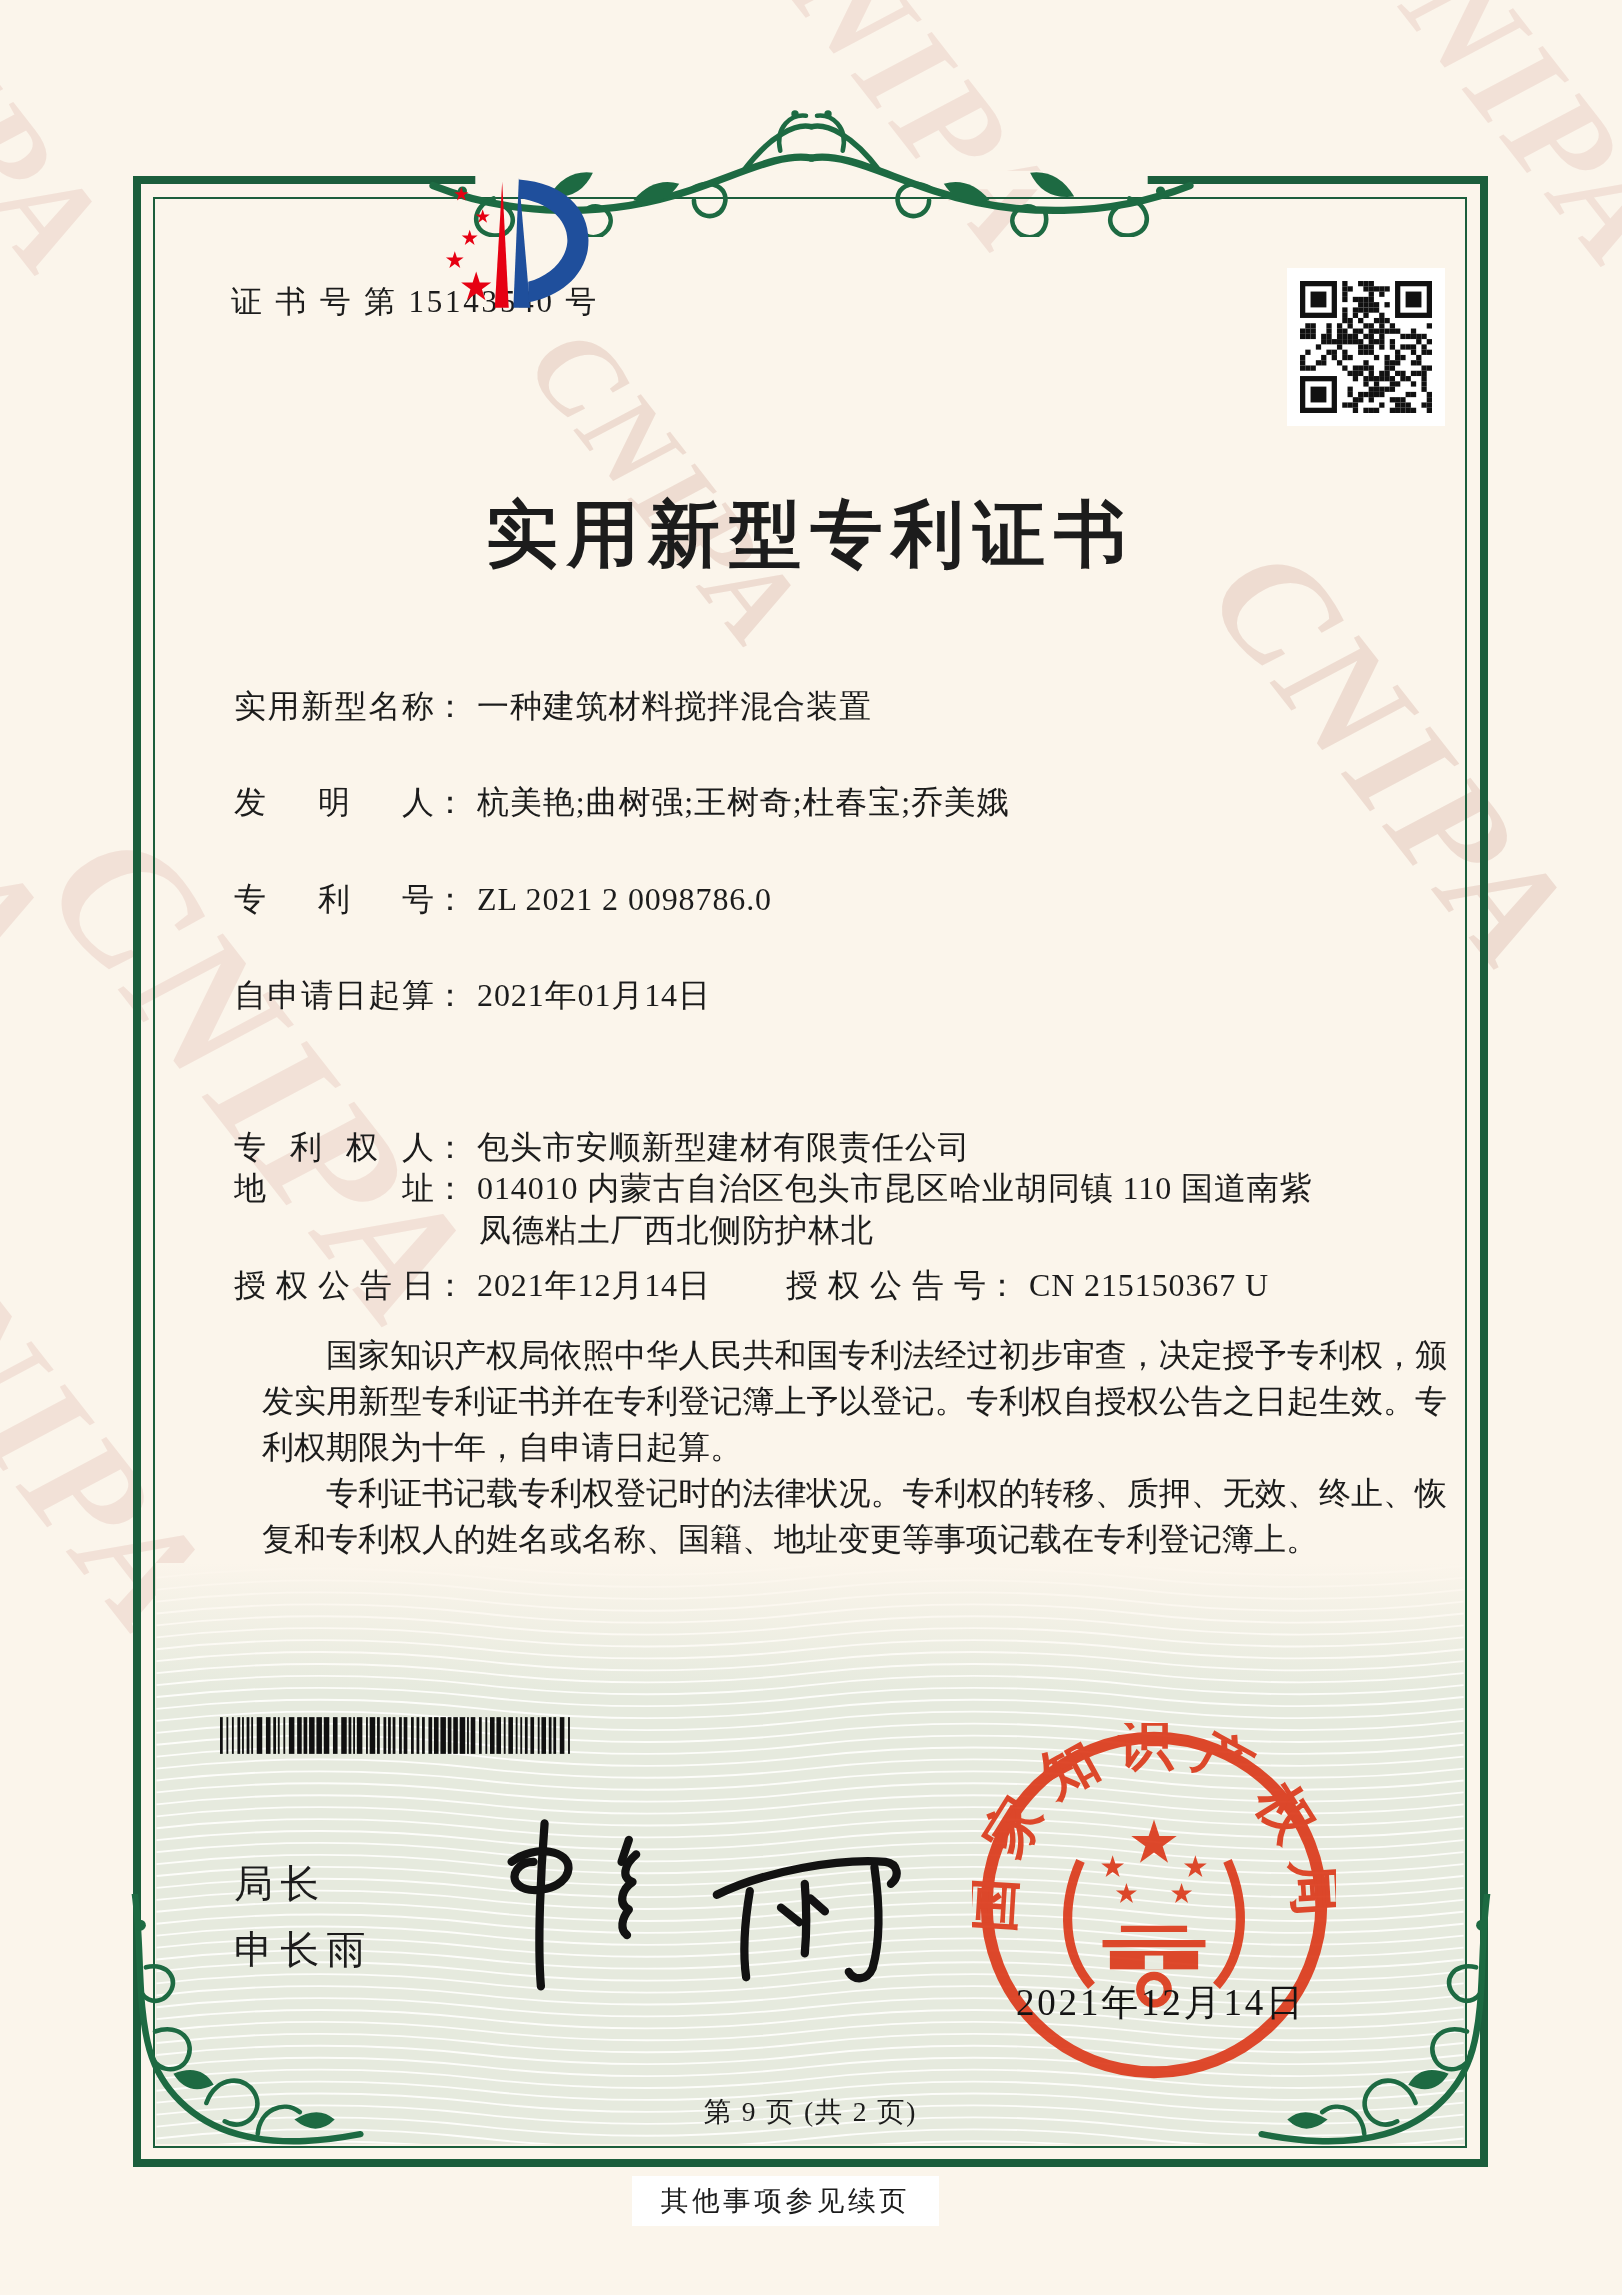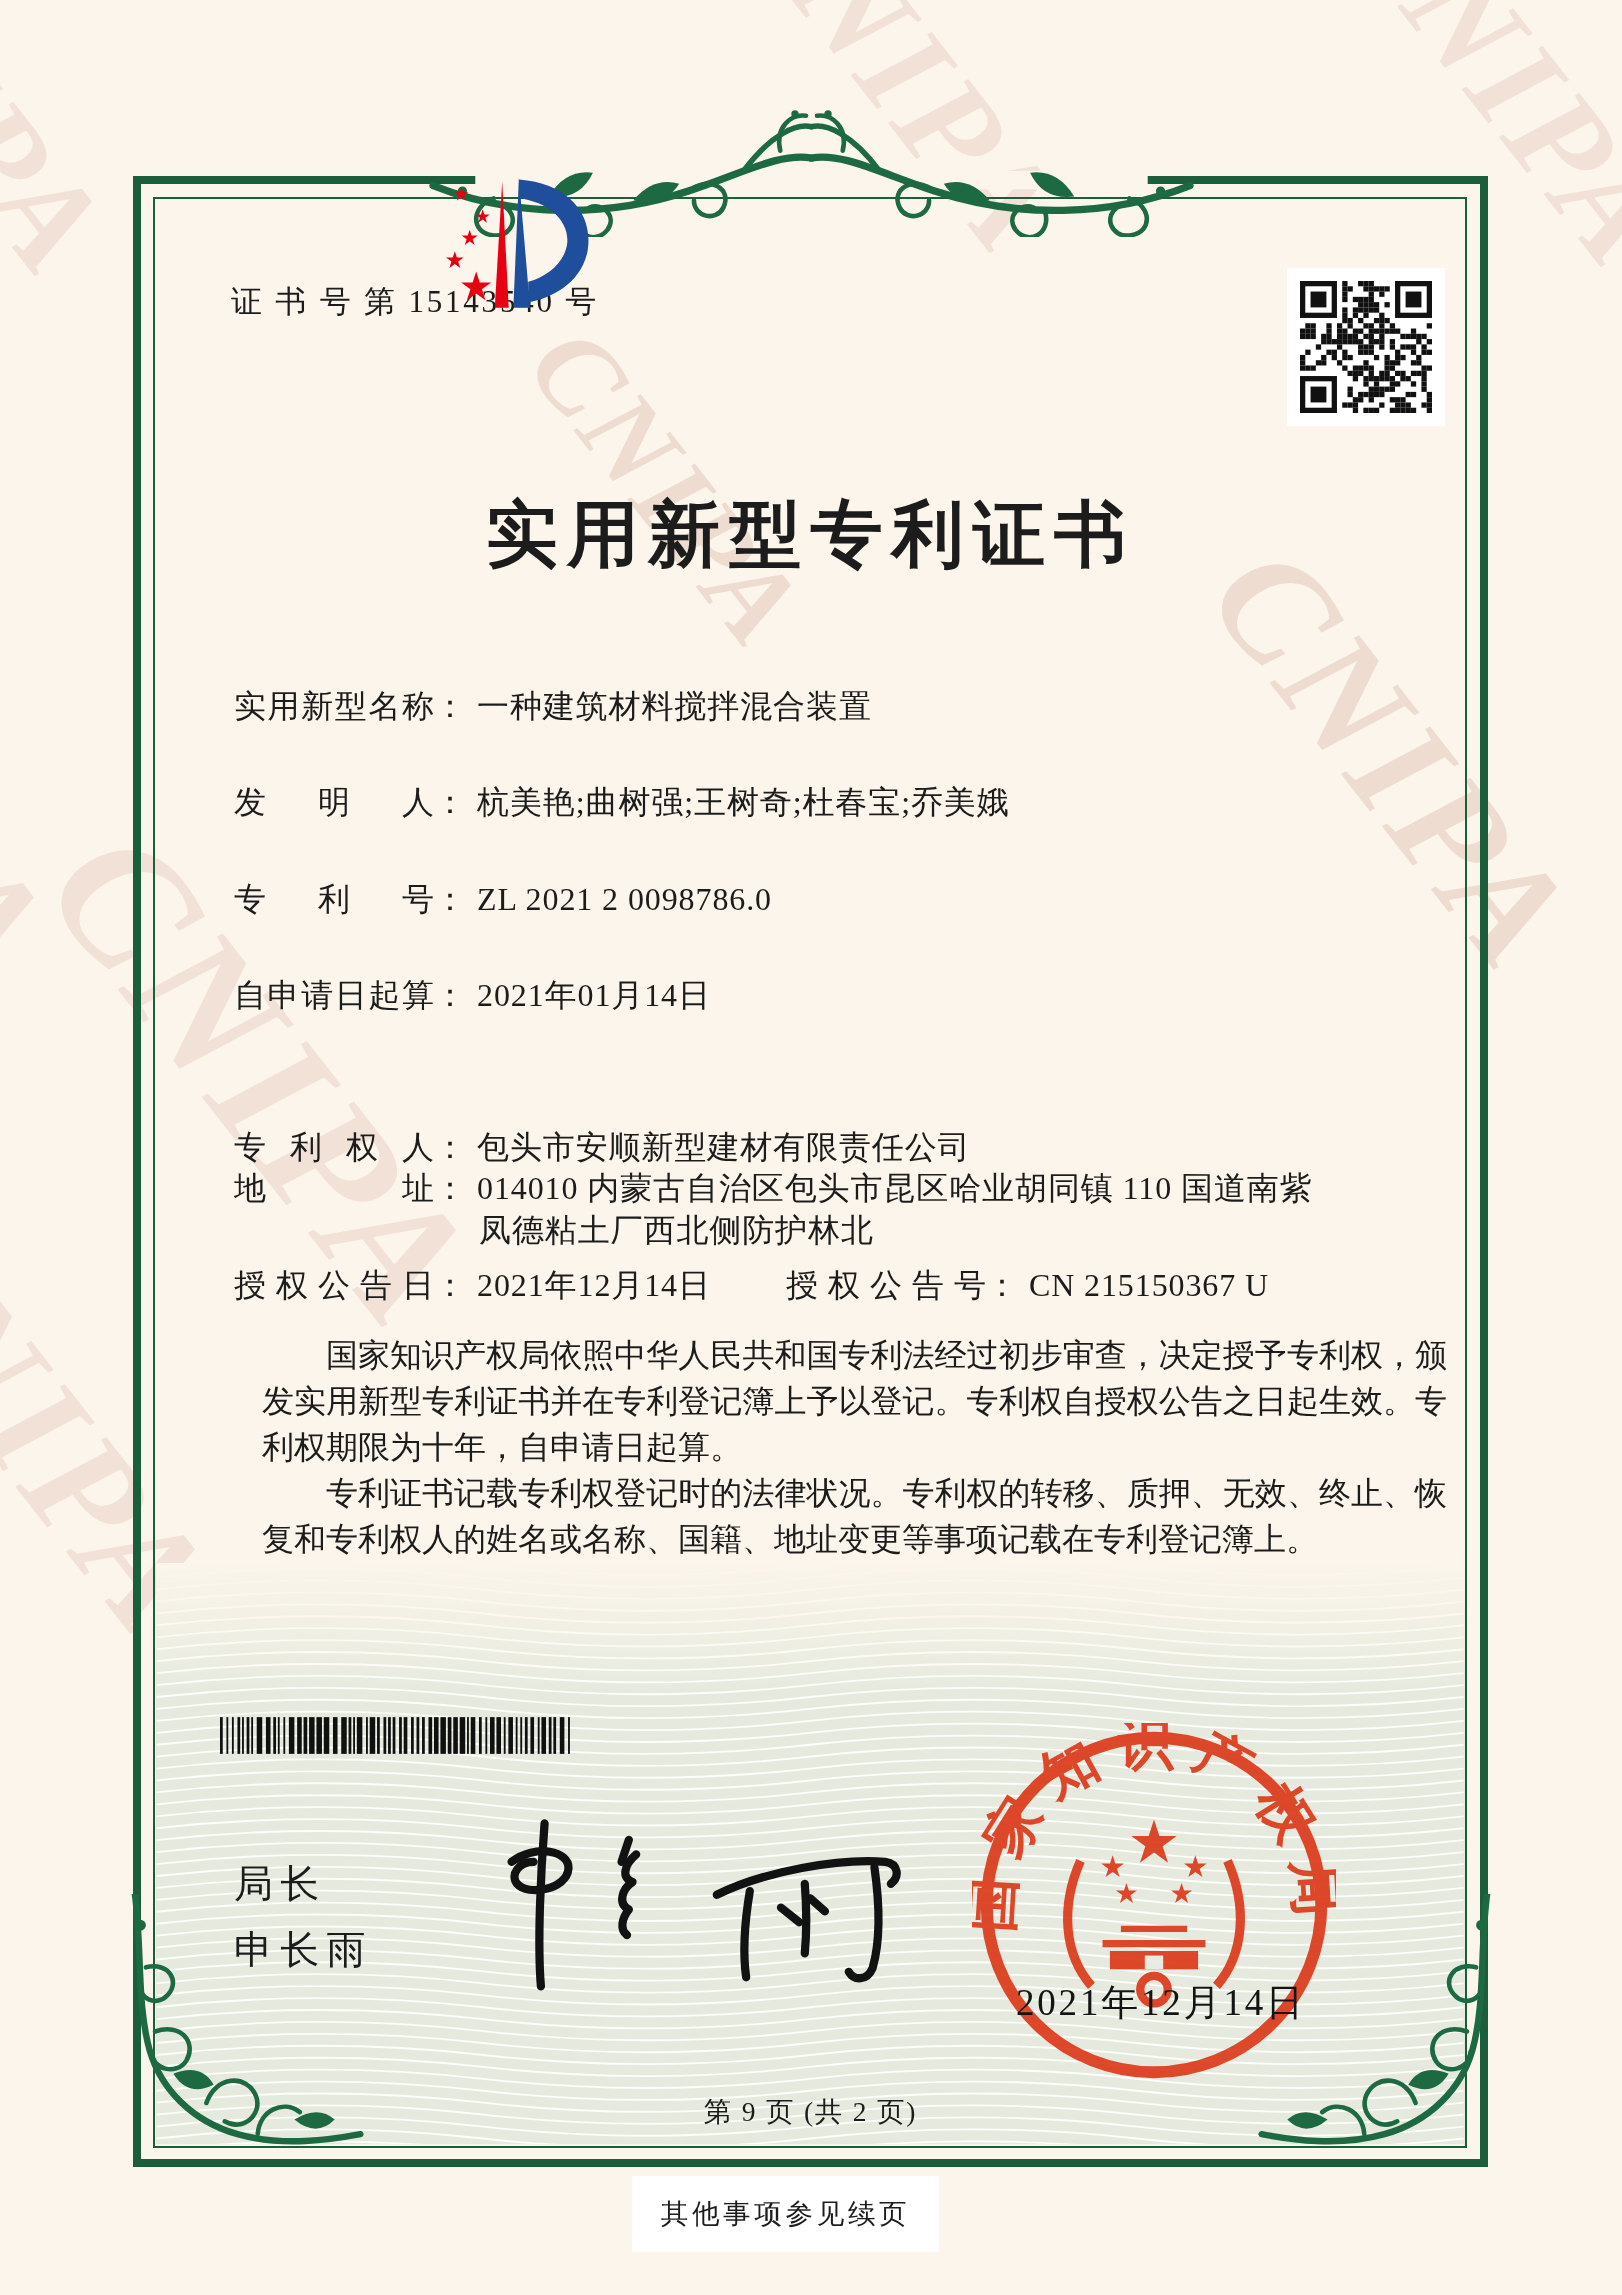--- a/index.html
+++ b/index.html
@@ -42,21 +42,21 @@
     font-size:32px; line-height:46px; text-align:justify;margin-left:32px;}
   .body-text p{margin:0 0 0 0; text-indent:2em;}
   .barcode{position:absolute; z-index:6; left:220px; top:1717px; width:360px; height:37px;}
   .director-title{position:absolute; z-index:6; left:234px; top:1857px; font-size:39px; letter-spacing:7.3px;}
   .director-name{position:absolute; z-index:6; left:234px; top:1923px; font-size:39px; letter-spacing:7.3px;}
   .signature{position:absolute; z-index:7; left:489px; top:1805px; width:441px; height:197px;}
   .seal{position:absolute; z-index:6; left:972px; top:1723px; width:364px; height:364px;}
   .seal-date{position:absolute; z-index:8; left:1016px; top:1978px; font-size:37px; letter-spacing:2.8px; color:#141414;}
   .page-info{position:absolute; z-index:6; left:133px; top:2094px; width:1355px; text-align:center;
     font-size:27.5px; letter-spacing:1.8px;}
-  .cont-note{position:absolute; z-index:6; left:632px; top:2176px; width:307px; height:76px;
+  .cont-note{position:absolute; z-index:6; left:632px; top:2176px; width:307px; height:50px;
     background:#ffffff; display:flex; align-items:center; justify-content:center;
     font-size:27.5px; letter-spacing:3.7px;}
 </style>
 </head>
 <body>
 
 <div class="page">
 
   <div class="wm" style="left:-129px; top:-138px; font-size:138px;">CNIPA</div>
   <div class="wm" style="left:826px; top:-161px; font-size:138px;">CNIPA</div>

